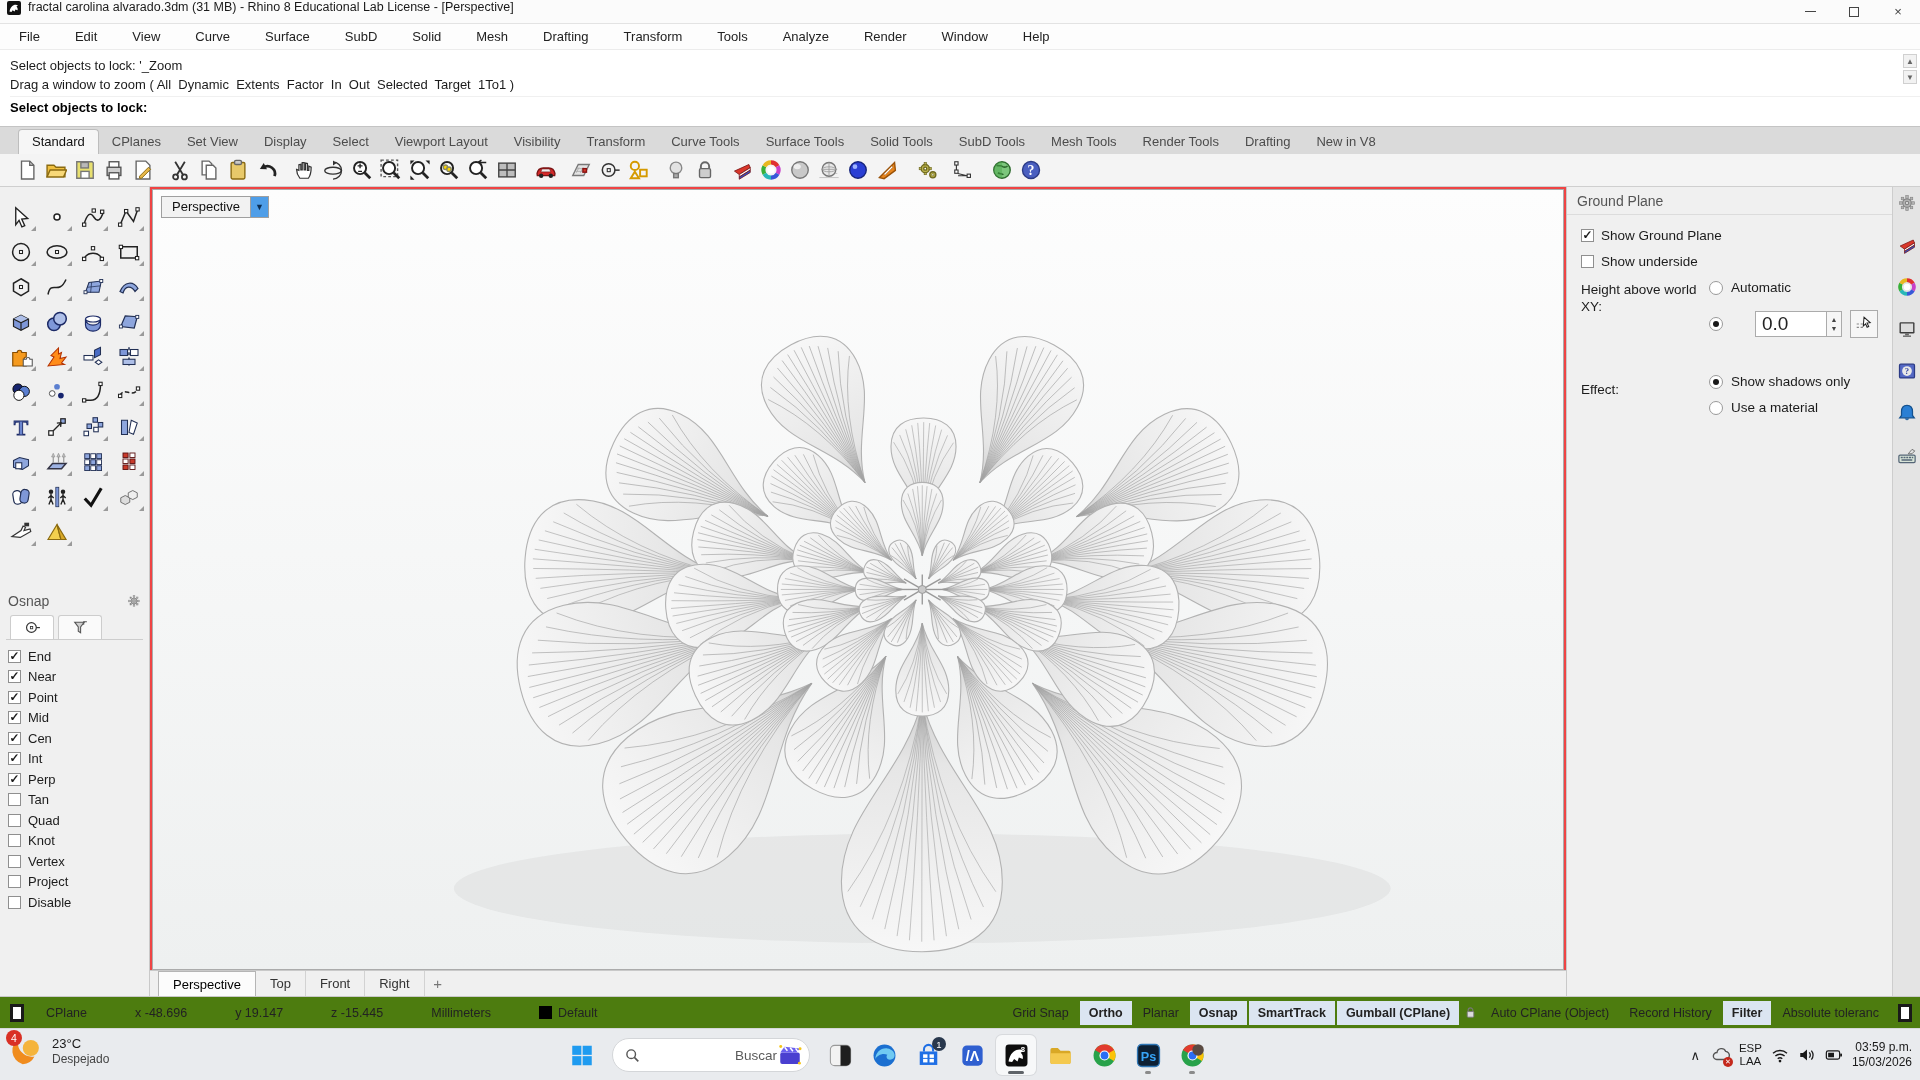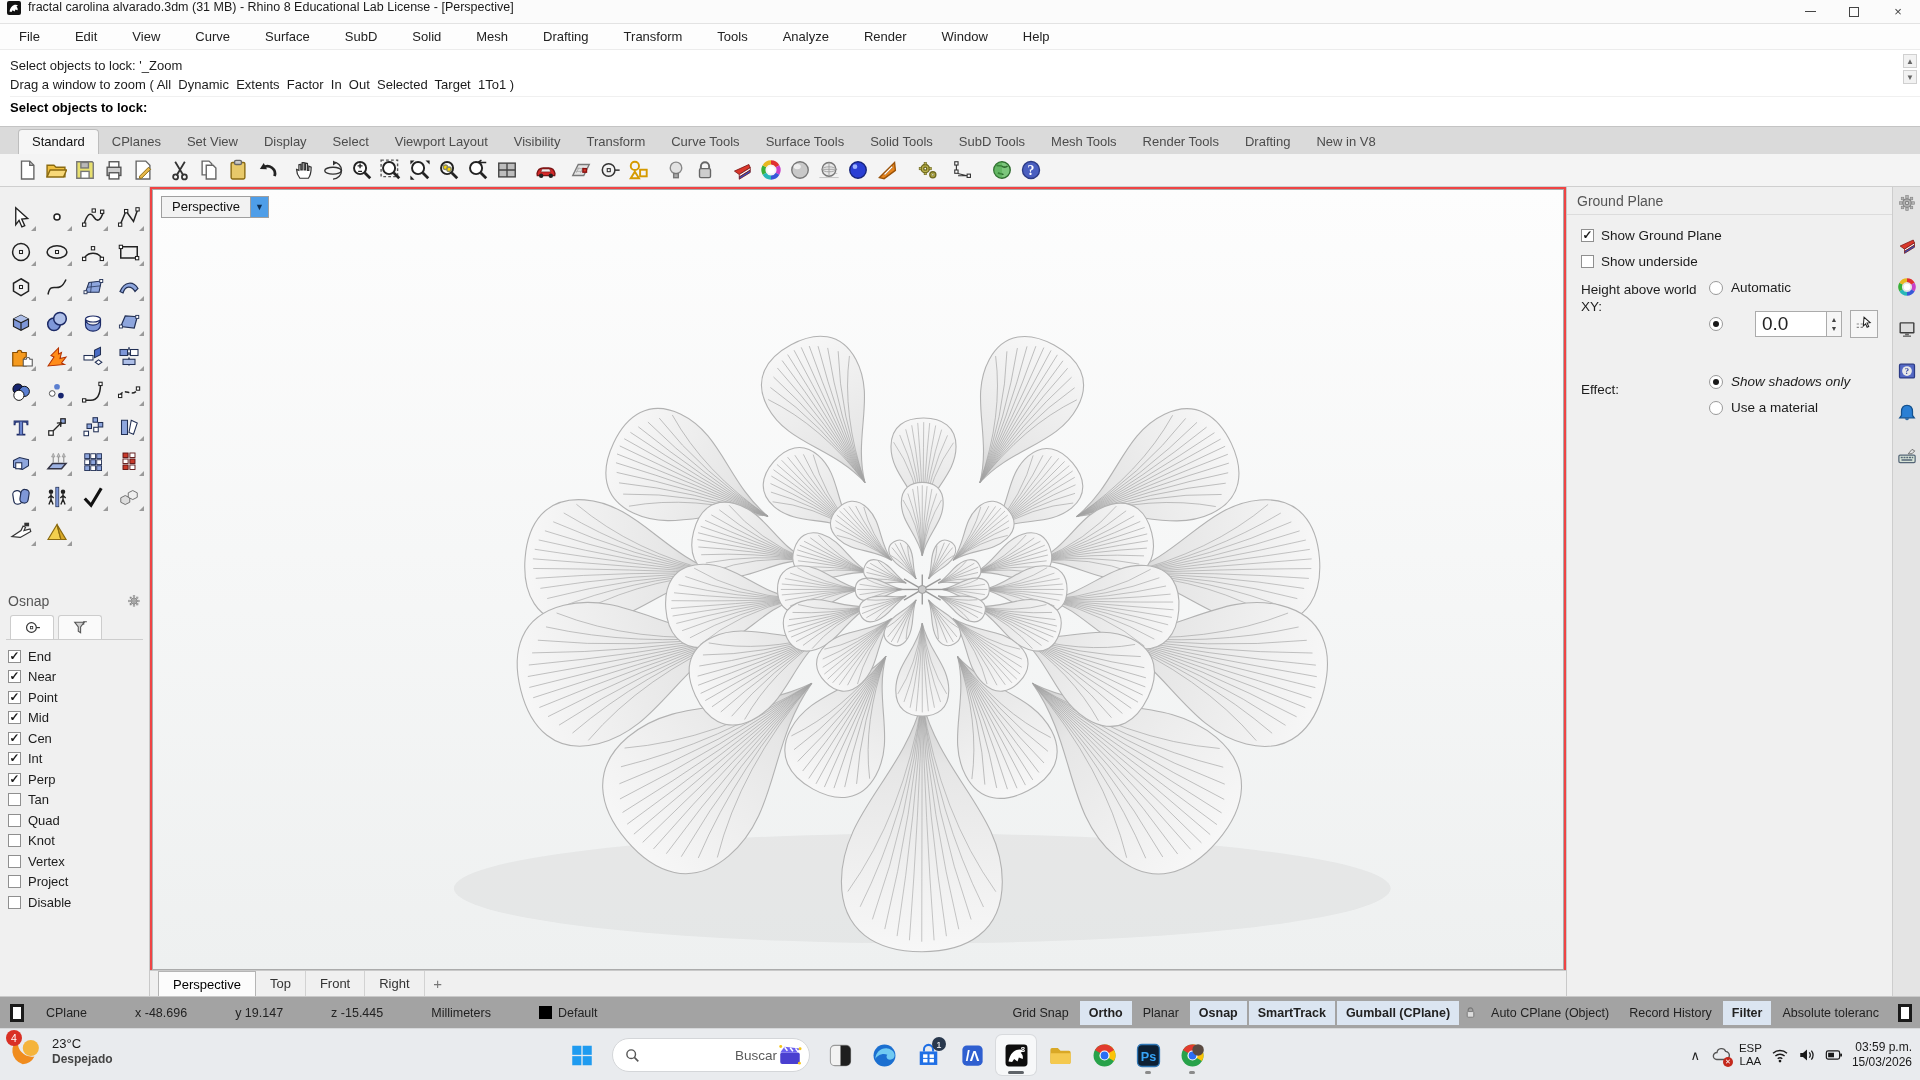--- a/index.html
+++ b/index.html
@@ -94,40 +94,40 @@
     display:flex; flex-direction:column; align-items:center; justify-content:center; font-size:7px; color:#444; line-height:9px; }
   #gp-pick { width:28px; height:28px; border:1px solid #ababab; background:#f6f6f6; margin-left:8px;
     display:flex; align-items:center; justify-content:center; }
   #gp-pick svg { width:18px; height:18px; }
 
   
   #rightstrip { width:28px; background:#e4e4e4; border-left:1px solid #cdcdcd; display:flex; flex-direction:column; align-items:center; padding-top:6px; }
   #rightstrip .ic { width:20px; height:20px; margin-bottom:22px; }
 
   
-  #statusbar { height:32px; background:#a3a3a3; border-top:1px solid #c9c9c9; display:flex; align-items:center;
+  #statusbar { height:32px; background:#4d7c0f; border-top:1px solid #c9c9c9; display:flex; align-items:center;
     font-size:12.5px; color:#222; padding:0 6px; }
   #sb-box { width:14px; height:18px; border:3px solid #1a1a1a; background:#fff; margin:0 22px 0 4px; }
   .sb-item { margin-right:48px; white-space:nowrap; }
   .sb-swatch { display:inline-block; width:13px; height:13px; background:#000; vertical-align:-2px; margin-right:6px; }
   #sb-toggles { margin-left:auto; display:flex; align-items:center; gap:2px; }
   .sb-tog { padding:5px 9px; white-space:nowrap; color:#222; }
   .sb-tog.active { font-weight:bold; background:#dbe5f1; }
   .sb-lock { width:15px; height:15px; margin:0 2px; }
   #sb-endbox { width:14px; height:18px; border:3px solid #1a1a1a; background:#fff; margin-left:10px; margin-right:2px; flex:none; }
 
   
   #taskbar { height:52px; background:#e9ebee; border-top:1px solid #d6d8da; position:relative; }
   #tb-weather { position:absolute; left:10px; top:5px; display:flex; align-items:center; }
   #tb-sun { position:relative; width:34px; height:34px; margin-right:8px; }
   #tb-sun svg { width:34px; height:34px; }
   #tb-badge { position:absolute; top:-4px; left:-4px; width:16px; height:16px; border-radius:50%; background:#d93025;
     color:#fff; font-size:10.5px; display:flex; align-items:center; justify-content:center; }
   #tb-temp { font-size:13px; color:#1a1a1a; line-height:16px; }
-  #tb-cond { font-size:12px; color:#444; line-height:15px;font-weight:bold; }
+  #tb-cond { font-size:12px; color:#444; line-height:15px; }
   #tb-center { position:absolute; left:562px; top:0; height:52px; display:flex; align-items:center; gap:4px; }
   .tk-btn { width:40px; height:40px; border-radius:6px; display:flex; align-items:center; justify-content:center; position:relative; }
   .tk-btn svg { width:27px; height:27px; }
   .tk-btn.active-app { background:#f7f8f9; box-shadow:0 0 0 1px #d8dadd; }
   .run-dot { position:absolute; bottom:1px; left:50%; transform:translateX(-50%); width:6px; height:3px; border-radius:2px; background:#8a8a8a; }
   .run-pill { position:absolute; bottom:1px; left:50%; transform:translateX(-50%); width:16px; height:3px; border-radius:2px; background:#5f6368; }
   .tk-badge { position:absolute; top:2px; right:2px; width:14px; height:14px; border-radius:50%; background:#29384d; color:#fff;
     font-size:9.5px; display:flex; align-items:center; justify-content:center; }
   #tb-search { width:198px; height:34px; background:#fff; border:1px solid #d4d6d9; border-radius:17px;
     display:flex; align-items:center; padding:0 6px 0 12px; margin:0 6px; }
@@ -1439,21 +1439,21 @@
                         <path d="M1.5 8h2M5 8h2M1.5 11h2M5 11h2" stroke="#888" stroke-width=".9"></path>
                         <path d="M8 2l5.5 4.8-2.8.3 1.5 3.2-1.4.6-1.4-3.1-2 2z" fill="#fff" stroke="#222" stroke-width=".9"></path>
                       </svg>
                     </span>
                 </div>
               </div>
             </div>
           </div>
           <div class="gp-label" style="padding-top:8px;">Effect:</div>
           <div>
-            <div class="gp-row" style="font-style:italic;">
+            <div class="gp-row" style="">
               <span class="radio sel"></span>
               <span class="gp-label" style="width:120px;">Show shadows only</span>
             </div>
             <div class="gp-row">
               <span class="radio"></span>
               <span class="gp-label">Use a material</span>
             </div>
           </div>
         </div>
       </div>

